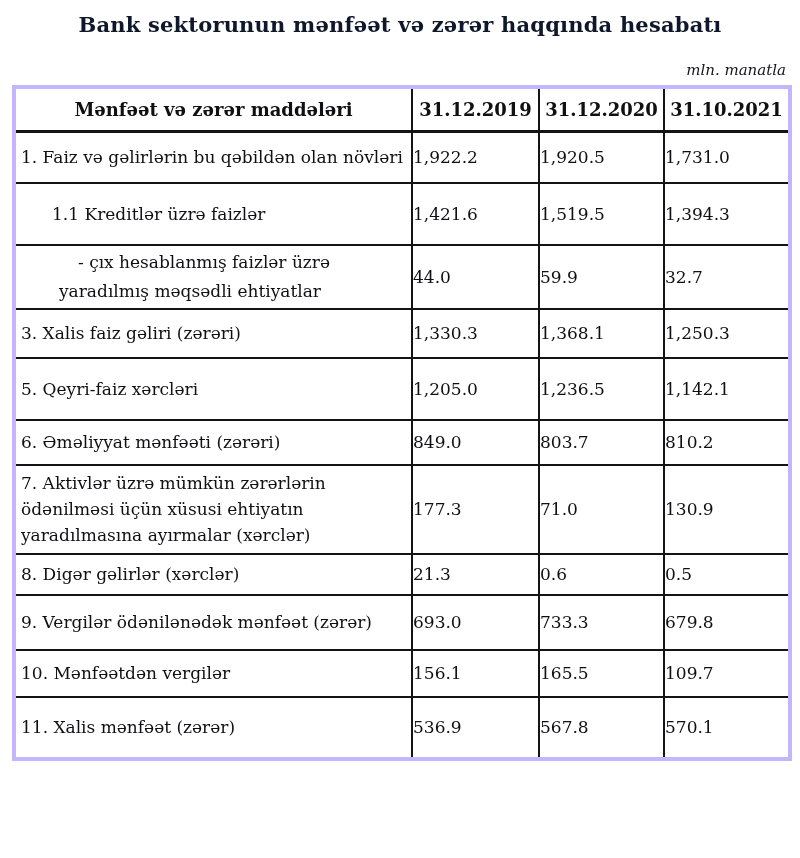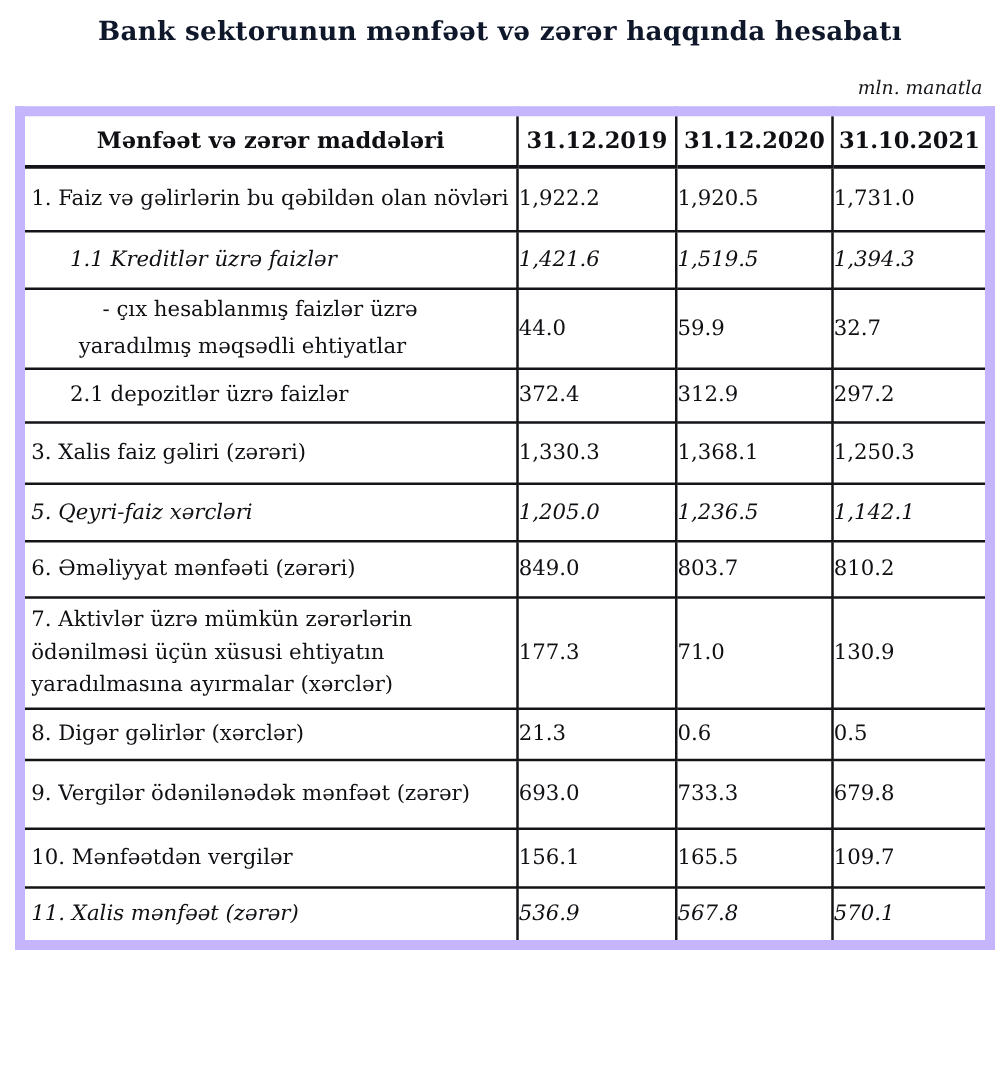--- a/index.html
+++ b/index.html
@@ -34,21 +34,21 @@
     border-collapse: collapse;
     table-layout: fixed;
     width: 776px;
     margin: 0 12px;
   }
   .pl-table col.c-label { width: 398px; }
   .pl-table col.c-y1 { width: 127px; }
   .pl-table col.c-y2 { width: 125px; }
   .pl-table col.c-y3 { width: 126px; }
 
-  .pl-table { border: 8px solid #c4b5fd; }
+  .pl-table { border: 4px solid #c4b5fd; }
   .pl-table th, .pl-table td {
     border: 2px solid #141418;
     font-size: 17px;
     vertical-align: middle;
   }
   .pl-table thead th {
     font-weight: bold;
     text-align: center;
     height: 44px;
     font-size: 18px;
@@ -66,21 +66,21 @@
     padding-right: 10px;
   }
   tr.sub td.lbl { padding-left: 36px; }
   tr.dash td.lbl { padding-left: 43px; text-indent: 19px; line-height: 1.7; }
 
   tr.rh40 { height: 40px; }
   tr.rh41 { height: 41px; }
   tr.rh43 { height: 43px; }
   tr.rh44 { height: 44px; }
   tr.rh45 { height: 45px; }
-  tr.rh46 { height: 46px; font-style: italic; }
+  tr.rh46 { height: 62px; }
   tr.rh47 { height: 47px; }
   tr.rh49 { height: 49px; }
   tr.rh52 { height: 52px; }
   tr.rh55 { height: 55px; }
   tr.rh63 { height: 63px; }
   tr.rh89 { height: 89px; }
 </style>
 </head>
 <body>
 
@@ -117,26 +117,20 @@
         <td class="num">1,421.6</td>
         <td class="num">1,519.5</td>
         <td class="num">1,394.3</td>
       </tr>
       <tr class="rh63 dash">
         <td class="lbl">-  çıx hesablanmış faizlər üzrə
 yaradılmış məqsədli ehtiyatlar</td>
         <td class="num">44.0</td>
         <td class="num">59.9</td>
         <td class="num">32.7</td>
-      </tr>
-      <tr class="rh43 sub">
-        <td class="lbl">2.1 depozitlər üzrə faizlər</td>
-        <td class="num">372.4</td>
-        <td class="num">312.9</td>
-        <td class="num">297.2</td>
       </tr>
       <tr class="rh49">
         <td class="lbl">3. Xalis faiz gəliri (zərəri)</td>
         <td class="num">1,330.3</td>
         <td class="num">1,368.1</td>
         <td class="num">1,250.3</td>
       </tr>
       <tr class="rh46">
         <td class="lbl">5. Qeyri-faiz xərcləri</td>
         <td class="num">1,205.0</td>

